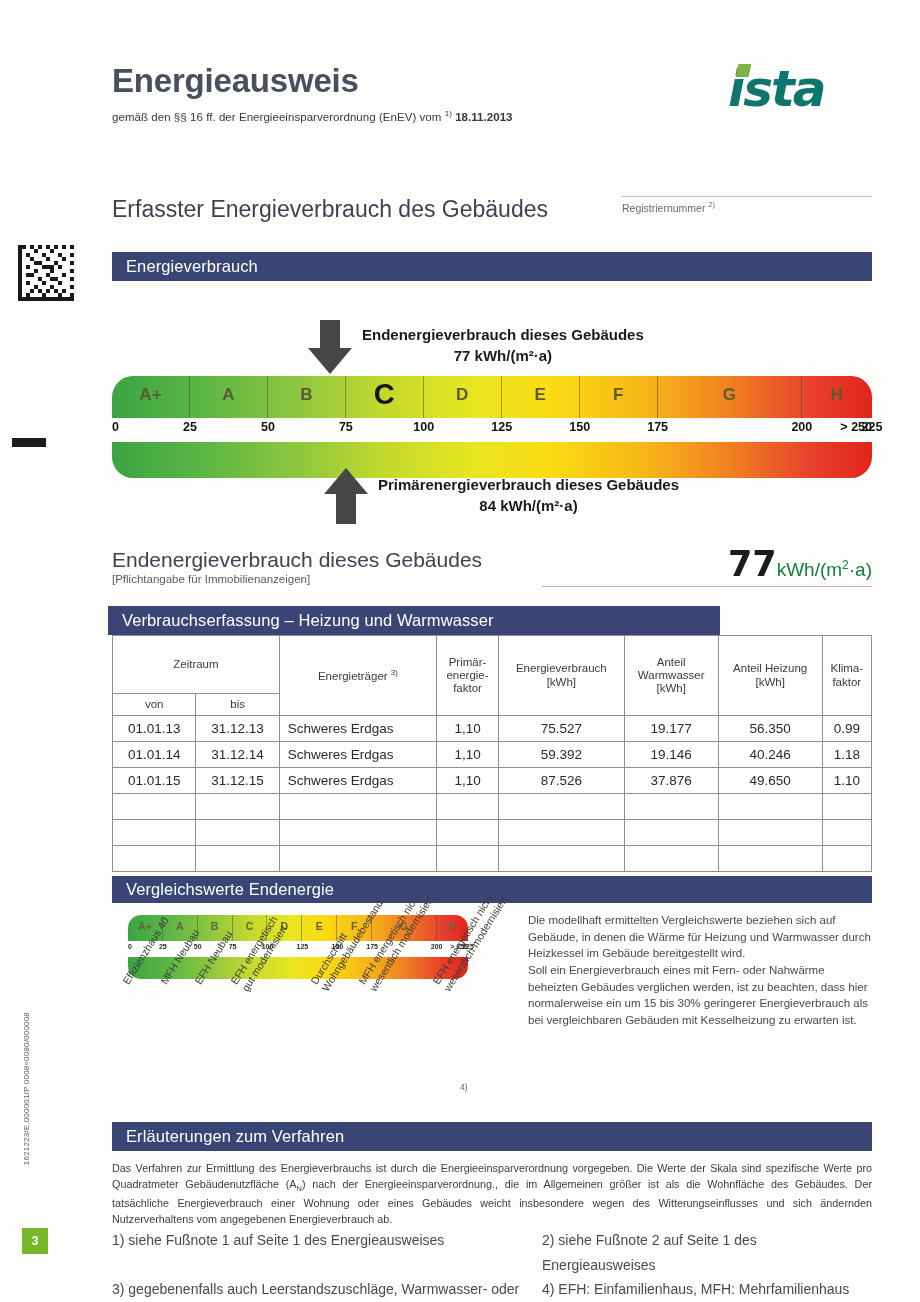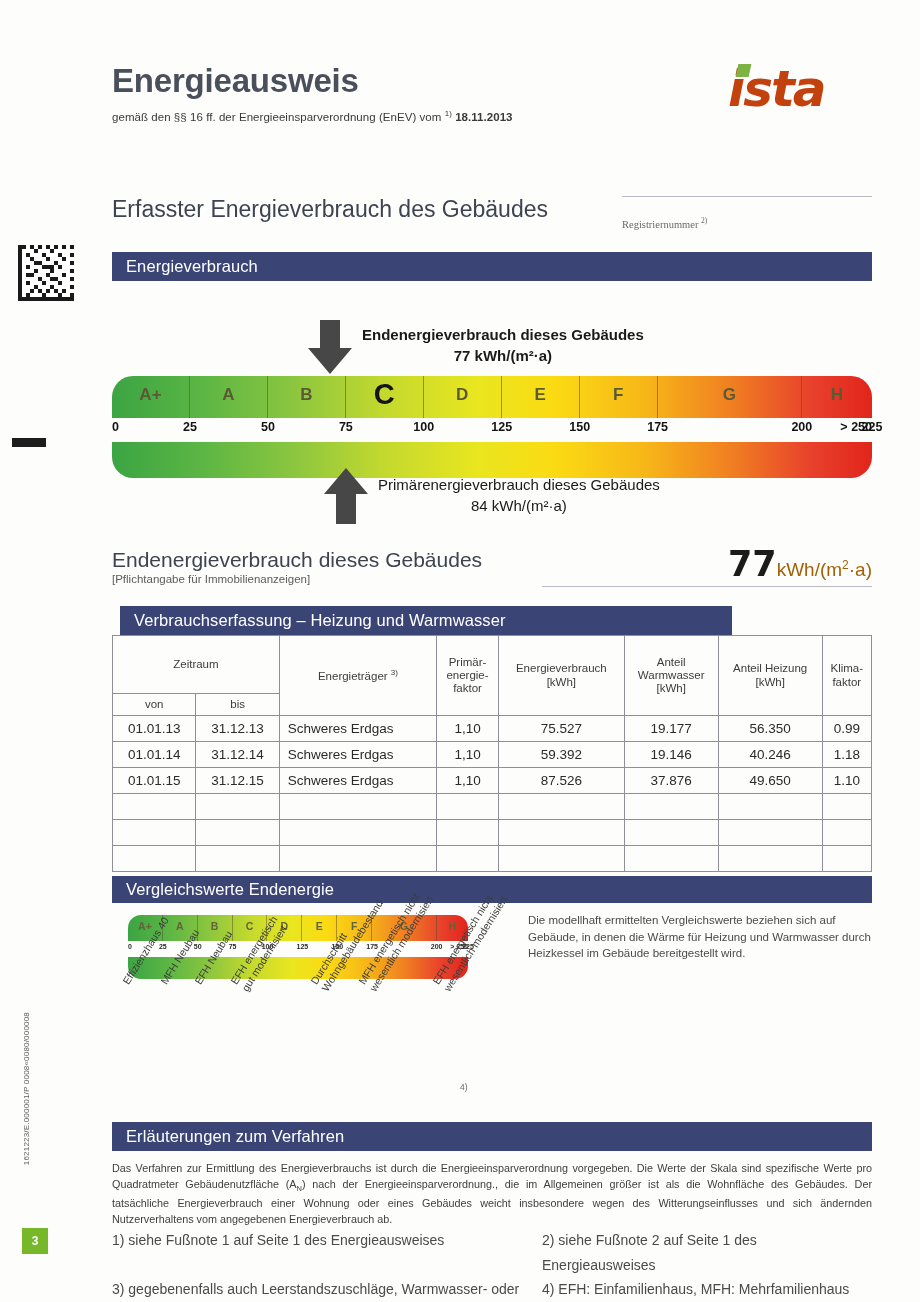--- a/index.html
+++ b/index.html
@@ -18,36 +18,36 @@
   .title-main { font-size: 33px; font-weight: 600; color: #4a4f5c; letter-spacing: -0.2px; }
   .title-sub { font-size: 25px; font-weight: 400; color: #4a4f5c; margin-left: 10px; }
   .title-note { font-size: 11.5px; color: #3a3a3a; margin-top: 9px; letter-spacing: 0.05px; }
   .title-note b { font-weight: 700; }
   .title-note sup { font-size: 8px; }
 
   .logo { position: absolute; right: 42px; top: 58px; width: 150px; height: 62px; }
   .logo-text {
     font-family: "DejaVu Sans", sans-serif;
     font-size: 50px; font-weight: 700; font-style: italic;
-    color: #c2410c; letter-spacing: -2px; line-height: 62px;
+    color: #0f766e; letter-spacing: -2px; line-height: 62px;
     position: relative; display: inline-block;
   }
   .logo-dot {
     position: absolute; left: 9px; top: 6px;
     width: 13px; height: 13px; background: #7cb342;
     transform: skewX(-12deg);
   }
 
   
   .sec-head { position: absolute; left: 112px; top: 196px; width: 760px; display: flex; align-items: flex-start; }
   .sec-head-title { font-size: 23px; font-weight: 400; color: #3d4350; }
   .regbox { position: absolute; left: 510px; top: 0; width: 250px; }
   .regnum { font-size: 18px; color: #3a3a3a; padding-bottom: 3px; }
   .regline { border-bottom: 1px solid #b9bcc4; }
-  .reglabel { font-size: 10.5px; color: #6a6a6a; margin-top: 19px; font-family: Liberation Serif, serif; }
+  .reglabel { font-size: 10.5px; color: #6a6a6a; margin-top: 3px; }
   .reglabel sup { font-size: 7.5px; }
 
   .bluebar {
     position: absolute; background: #3a4576; color: #fff;
     font-size: 16.5px; font-weight: 400; display: flex; align-items: center;
     padding-left: 14px; letter-spacing: 0.1px;
   }
   #bar-energieverbrauch { left: 112px; top: 252px; width: 760px; height: 29px; }
 
   
@@ -94,35 +94,35 @@
       #e9e61f 48%, #fbdb13 58%, #f7b718 70%, #f07c22 82%, #e8412c 92%, #e1251b 100%);
   }
 
   .arrow-bot { position: absolute; left: 212px; top: 150px; width: 44px; height: 56px; }
   .arrow-bot .head {
     position: absolute; left: 0; top: 0; width: 0; height: 0;
     border-left: 22px solid transparent; border-right: 22px solid transparent;
     border-bottom: 26px solid #474747;
   }
   .arrow-bot .stem { position: absolute; left: 12px; top: 25px; width: 20px; height: 31px; background: #474747; }
-  .lbl-bot { position: absolute; left: 266px; top: 158px; font-size: 15px; font-weight: 400; color: #1a1a1a; }
+  .lbl-bot { position: absolute; left: 266px; top: 158px; font-size: 15px; font-weight: 700; color: #1a1a1a; }
   .lbl-bot .v { display: block; text-align: center; margin-top: 4px; }
 
   
   .sum { position: absolute; left: 112px; top: 548px; width: 760px; }
   .sum-l1 { font-size: 21px; color: #3d4350; }
   .sum-l2 { font-size: 11.5px; color: #5c5c5c; margin-top: 1px; }
   .sum-right { position: absolute; right: 0; top: -4px; text-align: right; width: 330px; }
   .sum-big { font-size: 35px; font-weight: 700; color: #1b1b1b; font-family: "DejaVu Sans", sans-serif; }
-  .sum-unit { font-size: 19px; color: #a16207; margin-top: 28px; }
+  .sum-unit { font-size: 19px; color: #15803d; margin-top: 28px; }
   .sum-unit sup { font-size: 12px; }
   .sum-rule { border-bottom: 1px solid #b9bcc4; margin-top: 2px; }
 
   
-  #bar-verbrauch { left: 120px; top: 606px; width: 612px; height: 29px; }
+  #bar-verbrauch { left: 108px; top: 606px; width: 612px; height: 29px; }
   .tbl { position: absolute; left: 112px; top: 635px; width: 760px; border-collapse: collapse; }
   .tbl td, .tbl th { border: 1px solid #8d9098; font-weight: 400; color: #2b2b2b; }
   .tbl thead th {
     font-size: 11.5px; color: #3c3c3c; vertical-align: middle;
     padding: 4px 2px; line-height: 1.15; text-align: center; font-weight: 400;
   }
   .tbl thead th sup { font-size: 8px; }
   .th-zeit { height: 58px; vertical-align: top; padding-top: 9px; }
   .th-sub { font-size: 11.5px; height: 22px; text-align: center; padding: 2px; color: #3c3c3c; }
   .tbl tbody td { height: 26px; font-size: 13.5px; text-align: center; padding: 2px 5px; }
@@ -514,20 +514,21 @@
       </div>
       <div class="diag" style="left: 318px; top: 0px;">
         <div>EFH energetisch nicht</div>
         <div>wesentlich modernisiert</div>
       </div>
     </div>
   <div class="fn4">4)</div>
 
   <div class="cmp-text">
     <p>Die modellhaft ermittelten Vergleichswerte beziehen sich auf Gebäude, in denen die Wärme für Heizung und Warmwasser durch Heizkessel im Gebäude bereitgestellt wird.</p>
+    <p>Soll ein Energieverbrauch eines mit Fern- oder Nahwärme beheizten Gebäudes verglichen werden, ist zu beachten, dass hier normalerweise ein um 15 bis 30% geringerer Energieverbrauch als bei vergleichbaren Gebäuden mit Kesselheizung zu erwarten ist.</p>
   </div>
 
   <div class="bluebar" id="bar-erlaeuterungen">Erläuterungen zum Verfahren</div>
   <div class="erl-text">
     <span>Das Verfahren zur Ermittlung des Energieverbrauchs ist durch die Energieeinsparverordnung vorgegeben. Die Werte der Skala sind spezifische Werte pro Quadratmeter Gebäudenutzfläche (A</span><sub>N</sub><span>) nach der Energieeinsparverordnung., die im Allgemeinen größer ist als die Wohnfläche des Gebäudes. Der tatsächliche Energieverbrauch einer Wohnung oder eines Gebäudes weicht insbesondere wegen des Witterungseinflusses und sich ändernden Nutzerverhaltens vom angegebenen Energieverbrauch ab.</span>
   </div>
 
   <div class="footnotes">
     <div class="fn-row">
       <div class="fn-a">1) siehe Fußnote 1 auf Seite 1 des Energieausweises</div>

